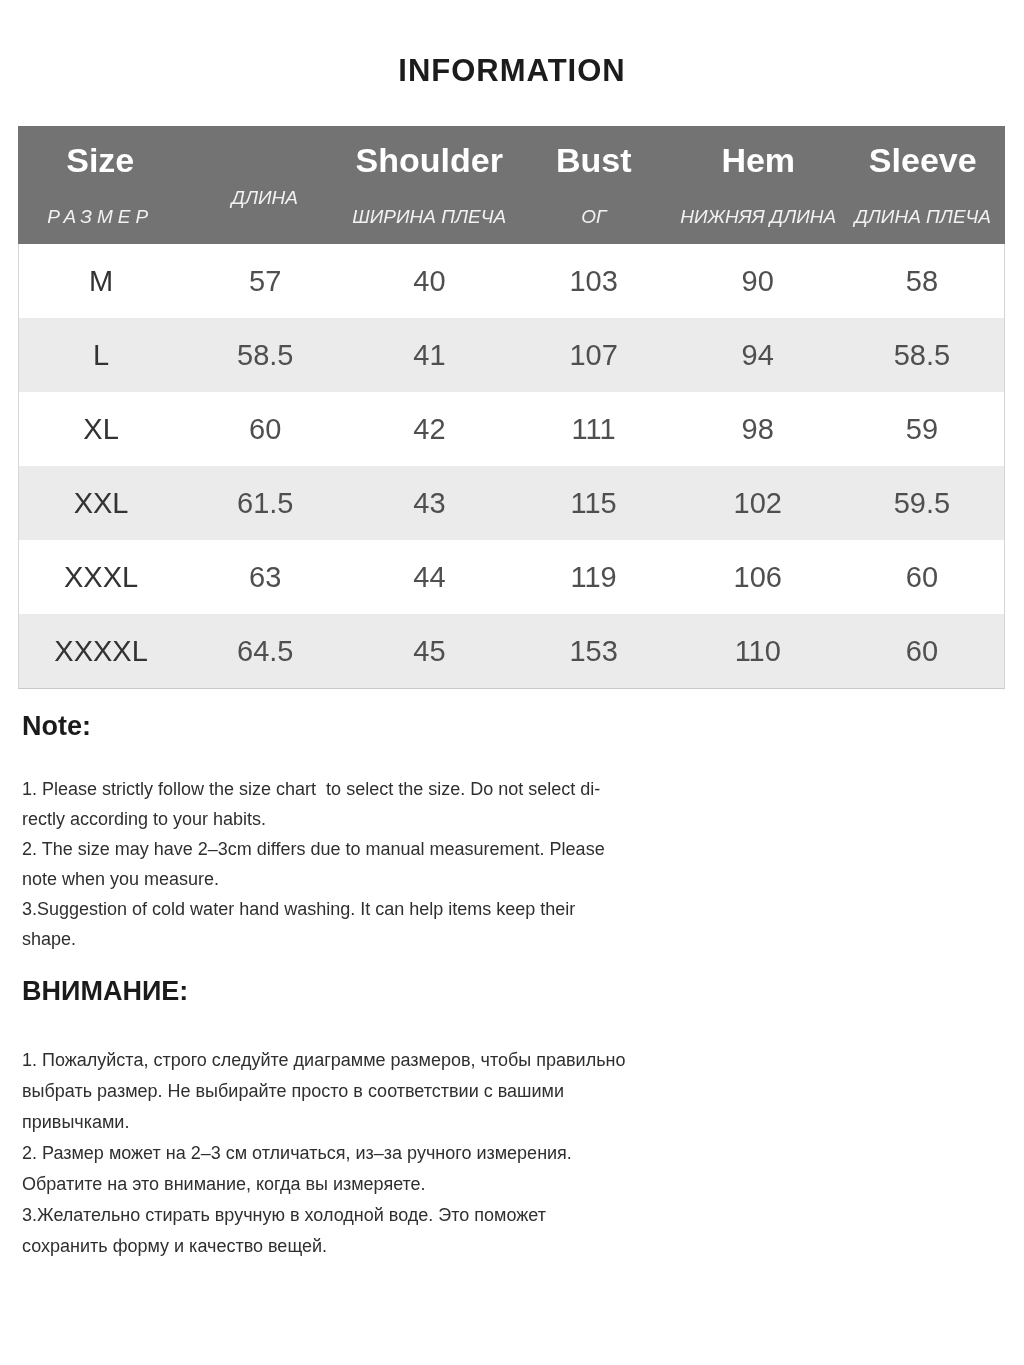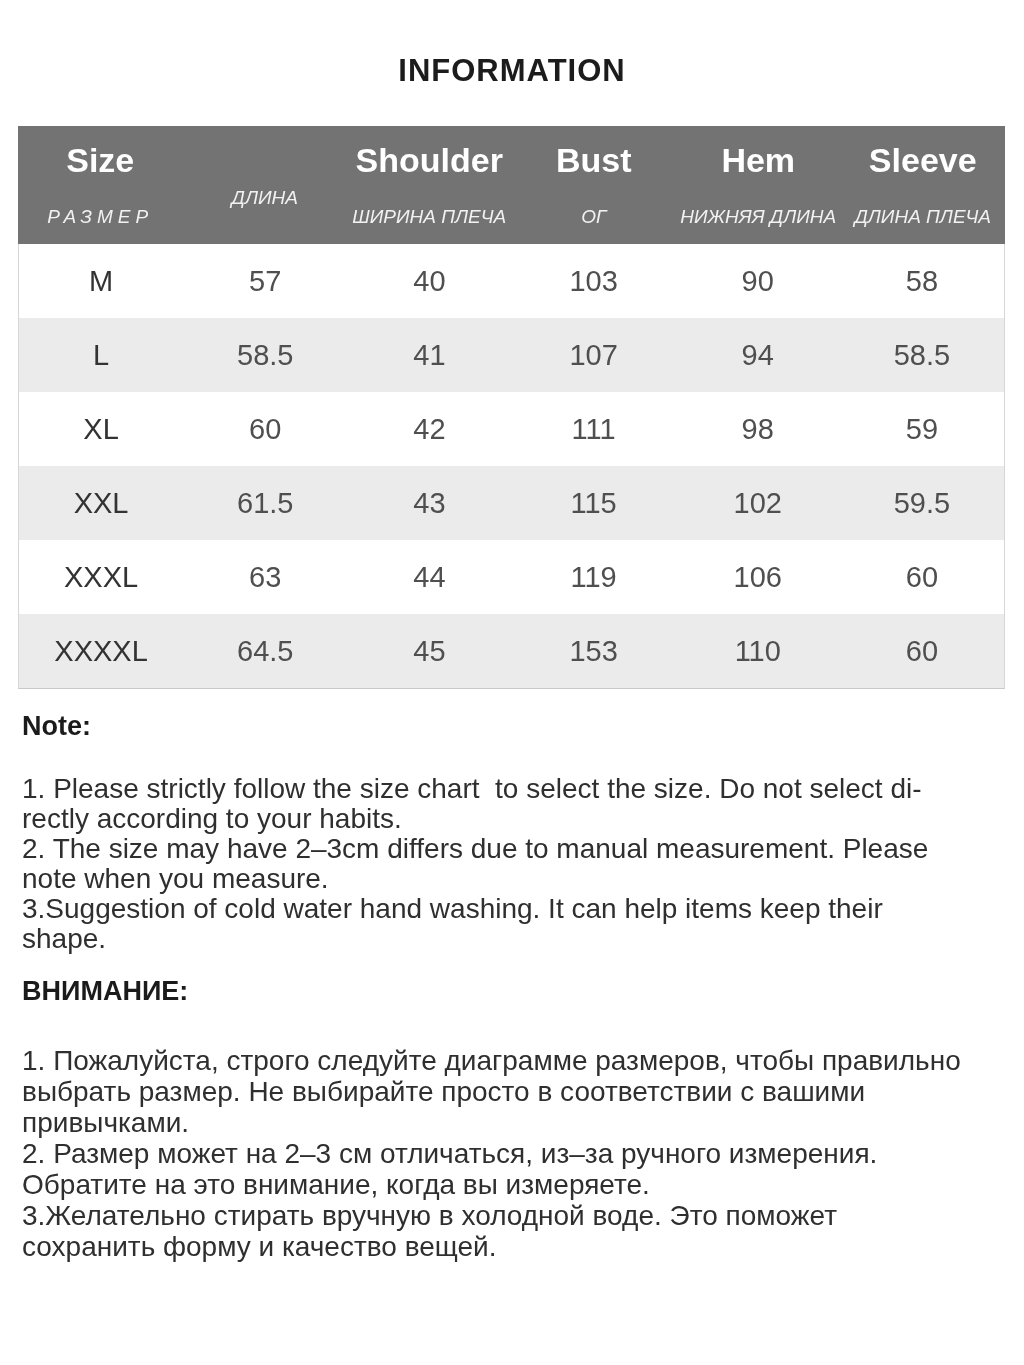--- a/index.html
+++ b/index.html
@@ -75,21 +75,21 @@
   }
   .note-heading {
     margin-top: 22px;
     font-size: 27px;
     line-height: 1.15;
     font-weight: 700;
     color: #1b1b1b;
   }
   .note-lines { margin-top: 32px; }
   .note-line {
-    font-size: 28px;
+    font-size: 18px;
     line-height: 30px;
     color: #2f2f2f;
     white-space: pre-wrap;
   }
   .ru .note-line { line-height: 31px; }
   .ru .note-lines { margin-top: 38px; }
 </style>
 </head>
 <body>
 

